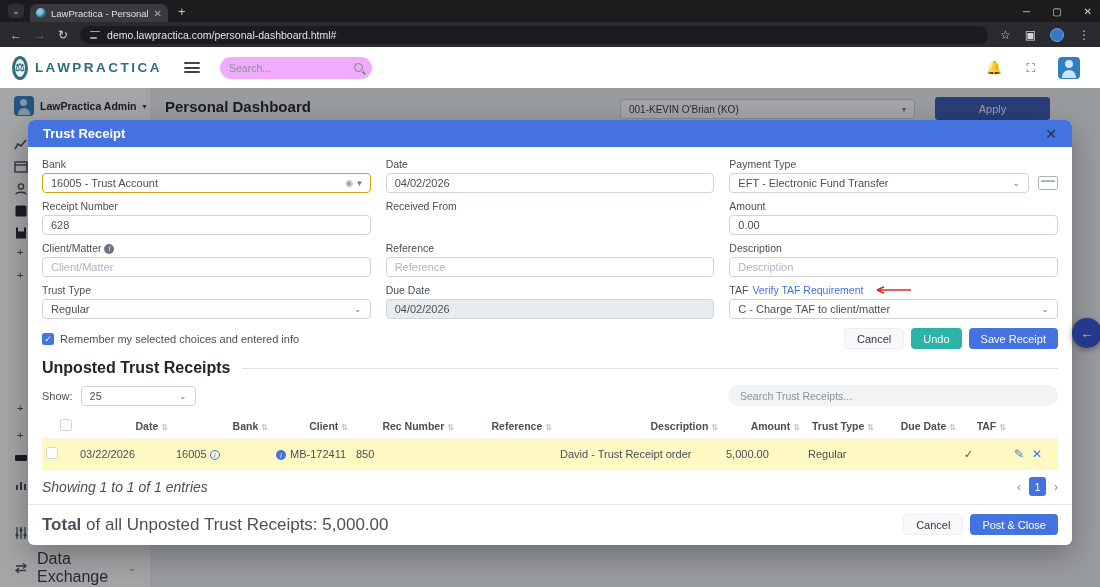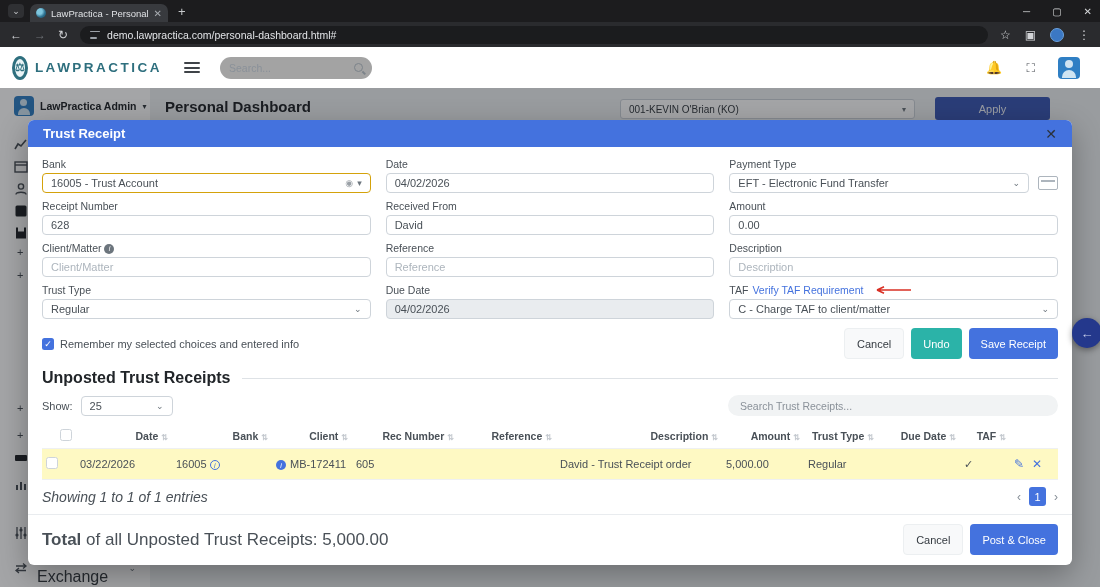--- a/index.html
+++ b/index.html
@@ -36,21 +36,21 @@
   
   .app-header { position:absolute; top:47px; left:0; right:0; height:41px; background:#ffffff;
     display:flex; align-items:center; }
   .brand { display:flex; align-items:center; gap:7px; margin-left:12px; width:150px; }
   .brand-mark { width:24px; height:24px; border-radius:50%; border:3px solid #2e6f7e;
     background:#eaf4f6; display:flex; align-items:center; justify-content:center;
     color:#2e6f7e; font-size:11px; font-weight:bold; }
   .brand-name { color:#2e6f7e; font-weight:bold; font-size:13.5px; letter-spacing:2.5px; }
   .hamburger { width:16px; height:11px; margin-left:22px; display:flex; flex-direction:column; justify-content:space-between; }
   .hamburger i { height:2px; background:#3f4348; border-radius:1px; }
-  .search-pill { margin-left:20px; width:152px; height:22px; background:#a3a3a3; border-radius:12px;
+  .search-pill { margin-left:20px; width:152px; height:22px; background:#f0abfc; border-radius:12px;
     display:flex; align-items:center; padding:0 9px; }
   .search-pill input { border:none; background:transparent; outline:none; flex:1; font-size:10.5px;
     color:#495057; font-family:inherit; width:100px; }
   .search-pill input::placeholder { color:#8a9199; }
   .mag { width:9px; height:9px; border:1.5px solid #7c838a; border-radius:50%; position:relative; }
   .mag::after { content:""; position:absolute; width:4px; height:1.5px; background:#7c838a;
     transform:rotate(45deg); left:7px; top:8px; }
   .hdr-right { margin-left:auto; display:flex; align-items:center; gap:24px; margin-right:20px; }
   .bell { font-size:13px; color:#4a4f55; }
   .expand { font-size:12px; color:#4a4f55; letter-spacing:-1px; }
@@ -110,31 +110,31 @@
     color:#fff; font-size:7px; align-items:center; justify-content:center; font-style:italic; vertical-align:1px; }
   .taf-label { display:flex; align-items:center; gap:4px; font-size:10.5px; color:#495057; margin-bottom:3px; }
   .taf-label a { color:#4472de; text-decoration:none; }
   .red-arrow { margin-left:2px; }
 
   .opts-row { display:flex; align-items:center; margin-top:9px; }
   .cbx { width:12px; height:12px; border-radius:2.5px; background:#4472de; color:#fff; font-size:9px;
     display:inline-flex; align-items:center; justify-content:center; margin-right:6px; }
   .remember { font-size:11px; color:#495057; }
   .btns { margin-left:auto; display:flex; gap:7px; }
-  .btn { height:31px; border:none; border-radius:4px; font-size:11px; padding:0 12px; font-family:inherit; }
+  .btn { height:21px; border:none; border-radius:4px; font-size:11px; padding:0 12px; font-family:inherit; }
   .btn.light { background:#f8f9fa; color:#343a40; border:1px solid #eceff1; }
   .btn.teal { background:#2bb3a8; color:#fff; }
   .btn.blue { background:#4472de; color:#fff; }
 
   .section-row { display:flex; align-items:center; margin-top:10px; gap:12px; }
   .section-title { font-size:16px; font-weight:bold; color:#212529; white-space:nowrap; }
   .section-line { flex:1; height:1px; background:#dee2e6; }
   .show-row { display:flex; align-items:center; margin-top:8px; }
   .show-lbl { font-size:11px; color:#495057; margin-right:8px; }
-  .show-sel { width:92px;gap:22px; }
+  .show-sel { width:115px;gap:22px; }
   .tbl-search { margin-left:auto; width:330px; height:21px; background:#f1f3f4; border:none;
     border-radius:12px; padding:0 12px; font-size:10.5px; color:#495057; outline:none; font-family:inherit; }
   .tbl-search::placeholder { color:#8a9199; }
 
   table { width:100%; border-collapse:collapse; table-layout:fixed; margin-top:8px; }
   th { text-align:right; font-size:10.5px; color:#495057; padding:5px 4px; font-weight:bold; white-space:nowrap; }
   .sort { color:#c4c9cf; font-size:8px; margin-left:3px; }
   td { font-size:11px; color:#495057; padding:8px 4px; background:#fef9c3; white-space:nowrap; overflow:hidden;
     border-top:1px solid #eef0f2; border-bottom:1px solid #eef0f2; }
   .row-cbx, .hdr-cbx { width:12px; height:12px; border:1px solid #ced4da; border-radius:2.5px; background:#fff; }
@@ -335,21 +335,20 @@
             <span class="card-ic"></span>
           </div>
         </div>
 
         <div class="field">
           <label>Receipt Number</label>
           <input value="628" style="">
         </div>
         <div class="field">
           <label>Received From</label>
-          <input value="David" style="">
         </div>
         <div class="field">
           <label>Amount</label>
           <input value="0.00" style="">
         </div>
 
         <div class="field">
           <label><span>Client/Matter</span> <span class="info-dot">i</span></label>
           <input placeholder="Client/Matter" style="">
         </div>
@@ -442,21 +441,21 @@
             <th><span>TAF</span><span class="sort">⇅</span></th>
             <th></th>
           </tr>
         </thead>
         <tbody>
           <tr>
             <td><span class="row-cbx" style="display:inline-block;"></span></td>
             <td>03/22/2026</td>
             <td><span>16005</span> <span class="i-outline">i</span></td>
             <td><span class="i-filled">i</span><span>MB-172411</span></td>
-            <td>605</td>
+            <td>850</td>
             <td></td>
             <td>David - Trust Receipt order</td>
             <td>5,000.00</td>
             <td>Regular</td>
             <td></td>
             <td>✓</td>
             <td>
               <span class="act-ic">✎</span><span class="act-ic">✕</span>
             </td>
           </tr>

